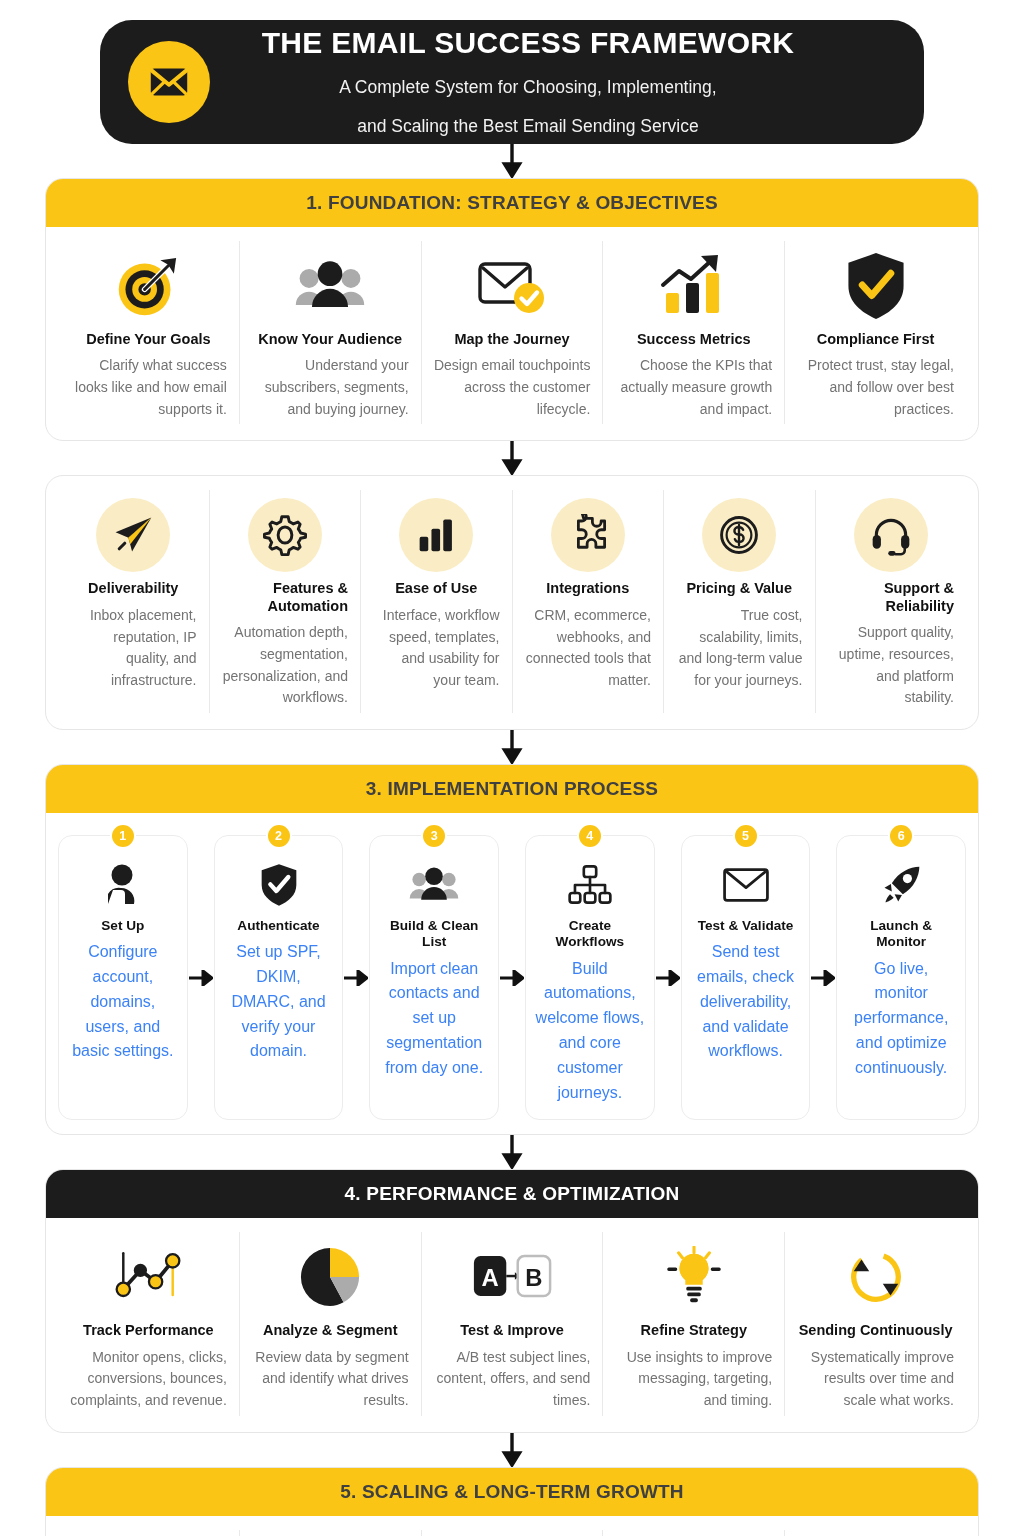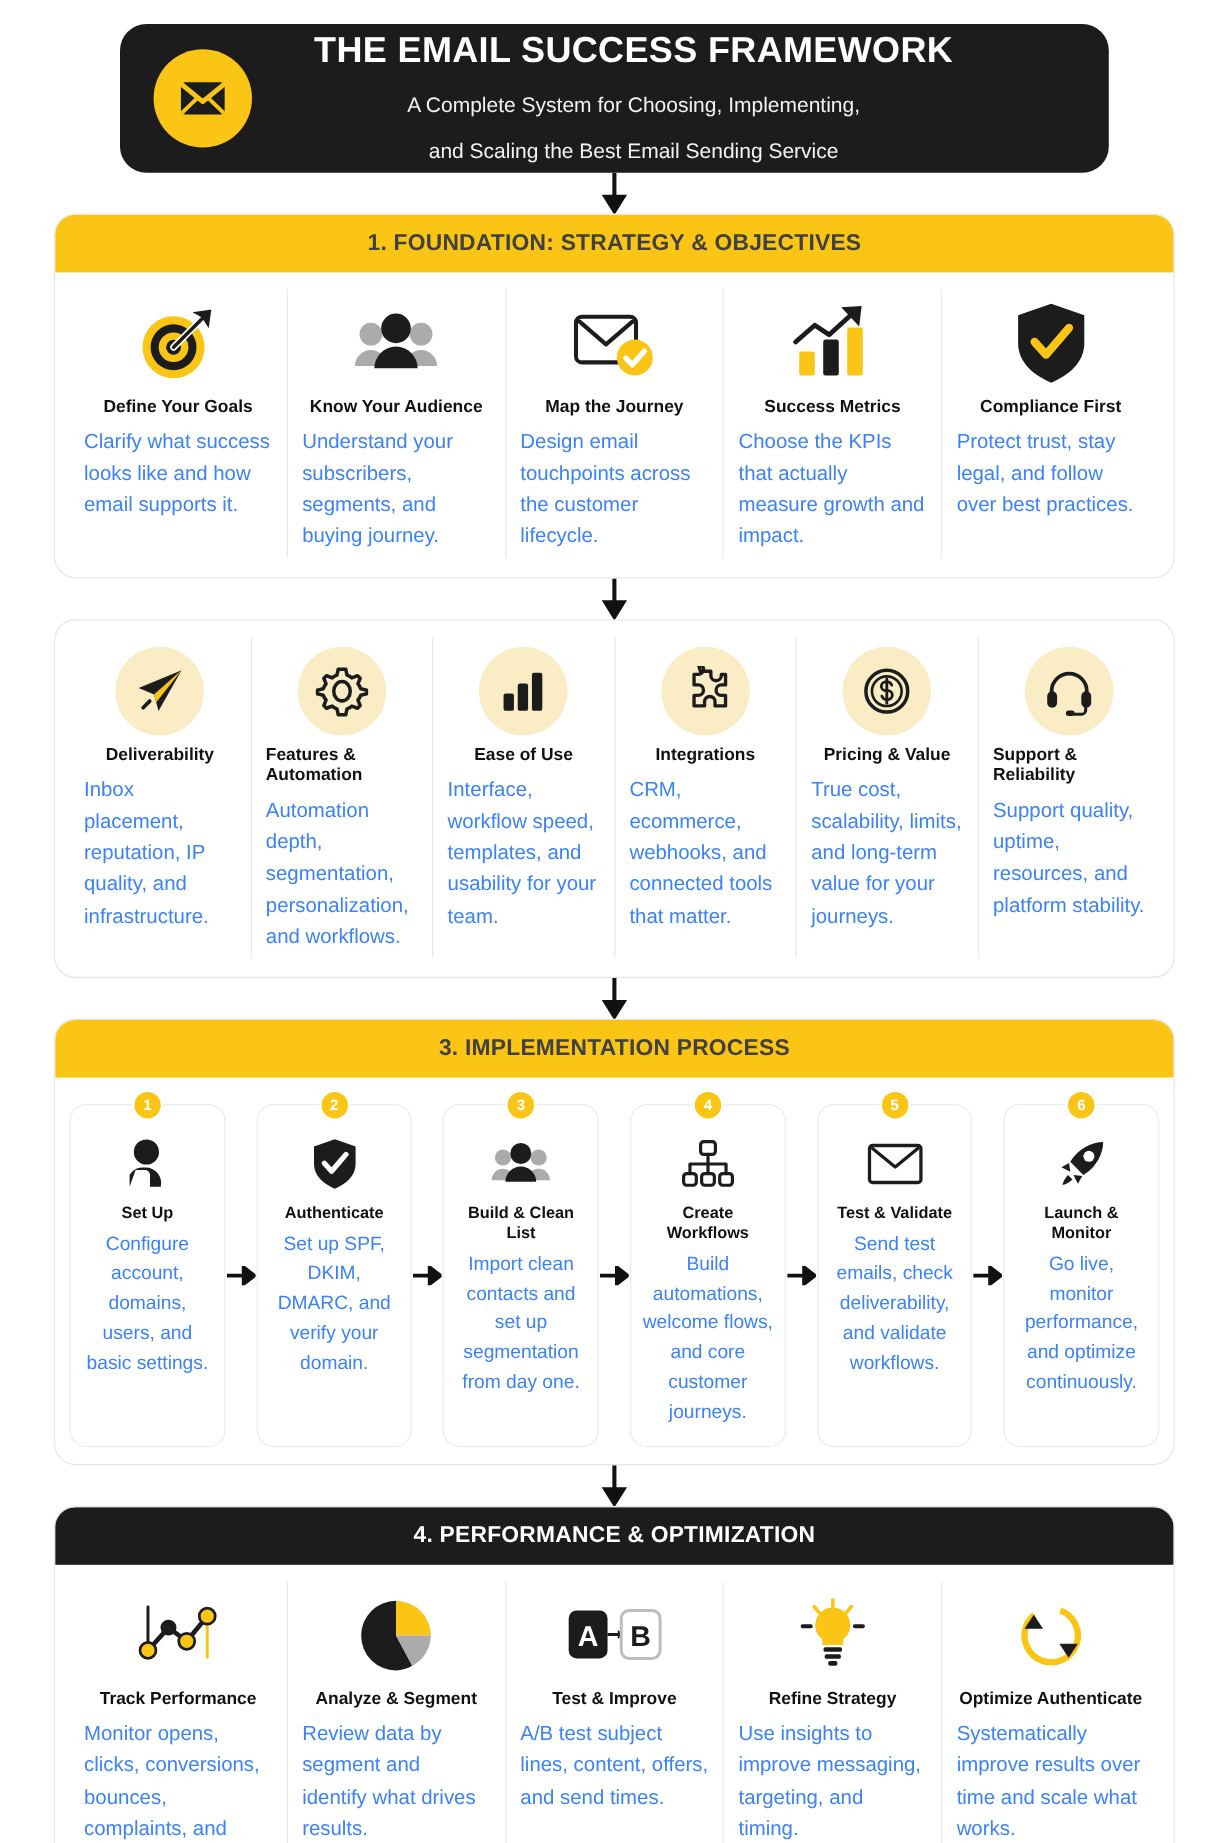--- a/index.html
+++ b/index.html
@@ -8,21 +8,21 @@
     background: #ffffff;
     font-family: "Liberation Sans", sans-serif;
     overflow: hidden;
   }
   .page { width: 1024px; height: 1536px; position: relative; padding: 0 45px; }
 
   
   .header {
     margin: 20px 55px 0 55px;
     background: #1c1c1c;
-    border-radius: 22px;
+    border-radius: 32px;
     height: 124px;
     display: flex; align-items: center;
     padding: 0 28px;
     gap: 14px;
   }
   .header-logo {
     width: 82px; height: 82px; border-radius: 50%;
     background: #FBC516;
     display: flex; align-items: center; justify-content: center;
     flex: 0 0 82px;
@@ -54,32 +54,32 @@
     display: flex; align-items: center; justify-content: center;
     font-size: 19px; font-weight: bold; letter-spacing: .2px;
   }
   .sec-head.yellow { background: #FBC516; color: #404040; }
   .sec-head.dark   { background: #1c1c1c; color: #ffffff; }
   .sec-body { display: flex; padding: 14px 12px 16px 12px; }
 
   .cell {
     flex: 1 1 0;
     padding: 8px 12px 4px 12px;
-    text-align: left;
+    text-align: right;
     border-right: 1px solid #e9e9e9;
     display: flex; flex-direction: column; align-items: center;
   }
   .cell:last-child { border-right: none; }
   .icon-wrap { height: 74px; display: flex; align-items: center; justify-content: center; }
   .cell-title {
     font-size: 14.5px; font-weight: bold; color: #111111;
     margin-top: 8px; line-height: 1.2;
   }
   .cell-desc {
-    font-size: 17px; color: #3b82f6; line-height: 1.55; margin-top: 7px;
+    font-size: 14px; color: #737373; line-height: 1.55; margin-top: 7px;
   }
 
   
   .pill-circle {
     width: 74px; height: 74px; border-radius: 50%;
     background: #FAEDC6;
     display: flex; align-items: center; justify-content: center;
   }
 
   
@@ -499,21 +499,21 @@
       </div>
 
       <div class="cell">
         <div class="icon-wrap">
           <svg width="60" height="60" viewBox="0 0 62 62">
             <circle cx="31" cy="31" r="23" fill="none" stroke="#FBC516" stroke-width="5.5" stroke-dasharray="120 25" transform="rotate(-70 31 31)"></circle>
             <path d="M8 25 L16 13 L24 25 Z" fill="#1c1c1c"></path>
             <path d="M38 38 L46 50 L54 38 Z" fill="#1c1c1c"></path>
           </svg>
         </div>
-        <div class="cell-title">Optimize Authenticate</div>
+        <div class="cell-title">Sending Continuously</div>
         <div class="cell-desc">Systematically improve results over time and scale what works.</div>
       </div>
 
     </div>
   </div>
 
   <div class="connector">
     <svg width="22" height="34" viewBox="0 0 22 34">
         <path d="M11 0 V22 M11 32 L3.5 20 L18.5 20 Z" stroke="#111" stroke-width="3.4" fill="#111"></path>
       </svg>

